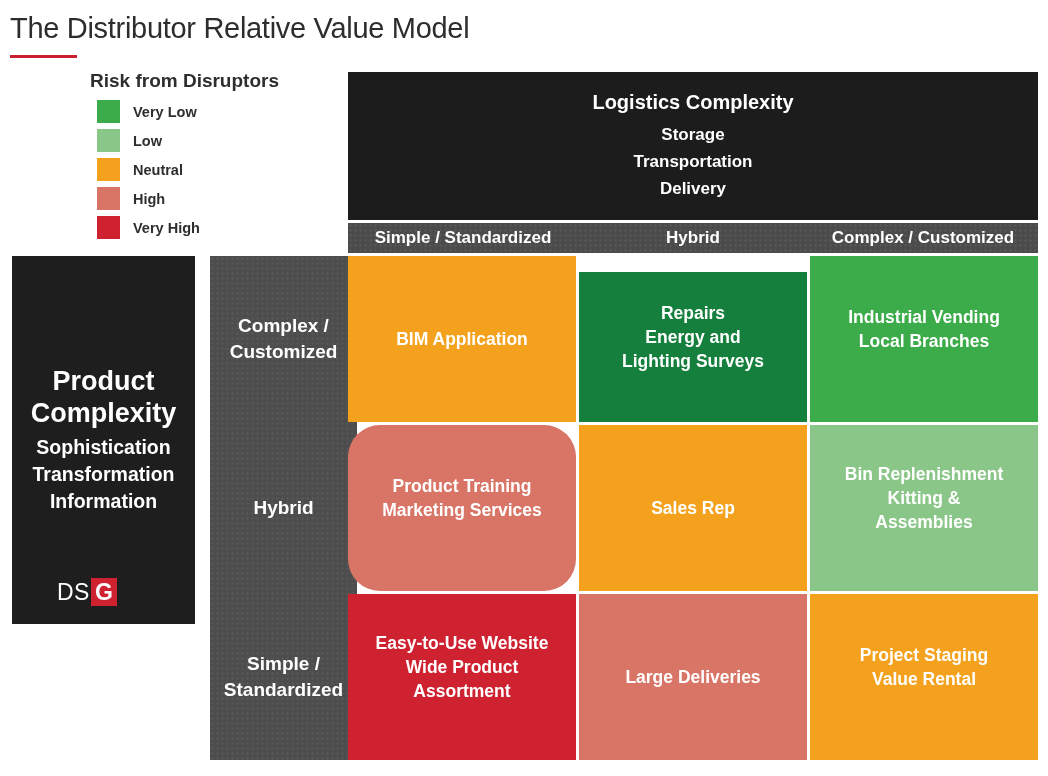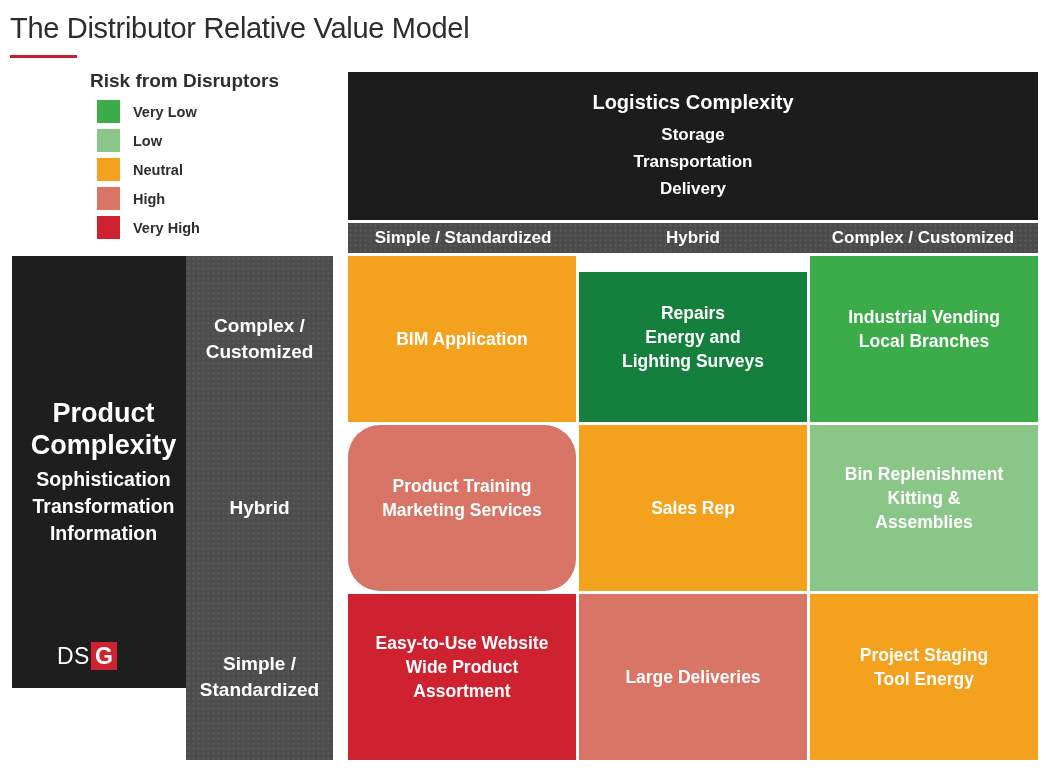--- a/index.html
+++ b/index.html
@@ -36,32 +36,32 @@
     background:#4b4b4b; display:flex;
     background-image:radial-gradient(rgba(255,255,255,0.06) 1px, transparent 1.3px);
     background-size:5px 5px;
   }
   .colhead {
     flex:1 1 0; display:flex; align-items:center; justify-content:center;
     color:#ffffff; font-size:17px; font-weight:700;
   }
   
   .product {
-    position:absolute; left:12px; top:256px; width:183px; height:432px;
+    position:absolute; left:12px; top:256px; width:183px; height:368px;
     background:#1e1e1e; color:#ffffff; text-align:center;
     display:flex; flex-direction:column; justify-content:center; align-items:center;
   }
   .product-title { font-size:27px; font-weight:700; line-height:32px; white-space:pre-line; margin-bottom:5px; }
   .product-sub { font-size:19.5px; font-weight:700; line-height:27px; white-space:pre-line; }
   .logo { position:absolute; left:45px; bottom:18px; display:flex; align-items:stretch; }
   .logo-ds { color:#ffffff; font-size:23px; font-weight:400; letter-spacing:0.5px; line-height:28px; }
   .logo-g { color:#ffffff; font-size:23px; font-weight:700; line-height:28px; padding:0 4px; margin-left:1px; }
   
   .rowheads {
-    position:absolute; left:186px; top:256px; width:147px; height:504px;
+    position:absolute; left:210px; top:256px; width:147px; height:504px;
     background:#4d4d4d;
     background-image:radial-gradient(rgba(255,255,255,0.05) 1px, transparent 1.3px);
     background-size:5px 5px;
   }
   .rowhead {
     height:166px; display:flex; align-items:center; justify-content:center;
     text-align:center; color:#ffffff; font-size:19px; font-weight:700;
     line-height:26px; white-space:pre-line;
   }
   .rowhead:nth-child(2) { margin-top:3px; margin-bottom:3px; }
@@ -170,17 +170,17 @@
     <div class="cell" style="background: rgb(206, 34, 49);">
         <div class="cell-text" style="padding-bottom: 20px;">Easy-to-Use Website
 Wide Product
 Assortment</div>
       </div>
     <div class="cell" style="background: rgb(217, 117, 102);">
         <div class="cell-text">Large Deliveries</div>
       </div>
     <div class="cell" style="background: rgb(244, 162, 30);">
         <div class="cell-text" style="padding-bottom: 20px;">Project Staging
-Tool Energy</div>
+Value Rental</div>
       </div>
   </div>
 
 </div>
 
 </body></html>

